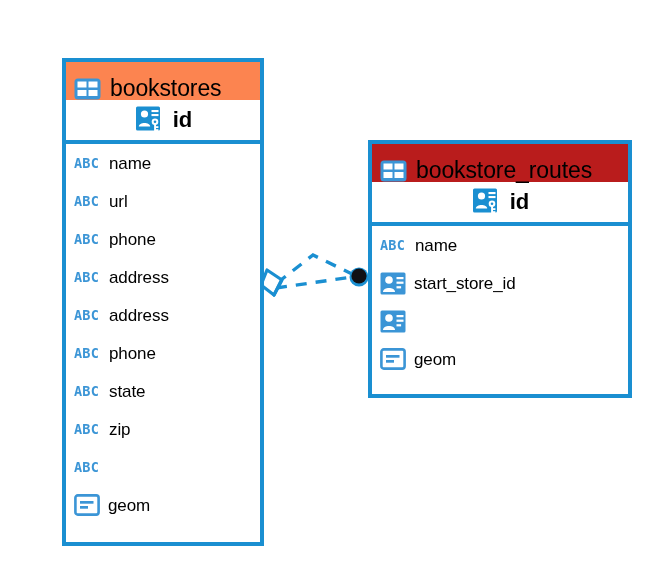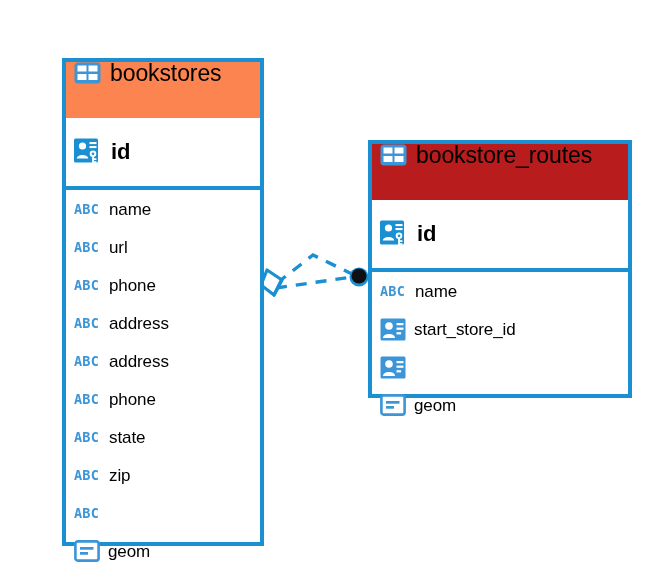--- a/index.html
+++ b/index.html
@@ -34,23 +34,23 @@
   }
   #entity-bookstore-routes {
     left: 368px;
     top: 140px;
     width: 264px;
     height: 258px;
   }
 
   .entity-header {
     box-sizing: border-box;
-    height: 56px;
+    height: 38px;
     display: flex;
-    align-items: flex-start;
+    align-items: flex-end;
     padding: 0 6px 0 8px;
     gap: 9px;
   }
   .entity-header.accent-orange { background: #fc8450; }
   .entity-header.accent-gray   { background: #b91c1c; }
 
   .entity-title {
     font-size: 23px;
     color: #000000;
     line-height: 1;
@@ -63,21 +63,21 @@
   }
 
   .field-row {
     box-sizing: border-box;
     height: 38px;
     display: flex;
     align-items: center;
     padding: 0 6px 0 8px;
     gap: 8px;
   }
-  .field-row.key-row { height: 68px; }
+  .field-row.key-row { height: 40px; justify-content: center; }
 
   .field-label {
     font-size: 17px;
     color: #000000;
     line-height: 1;
     white-space: nowrap;
     letter-spacing: -0.1px;
   }
   .field-label.bold { font-weight: bold; font-size: 22px; }
 

